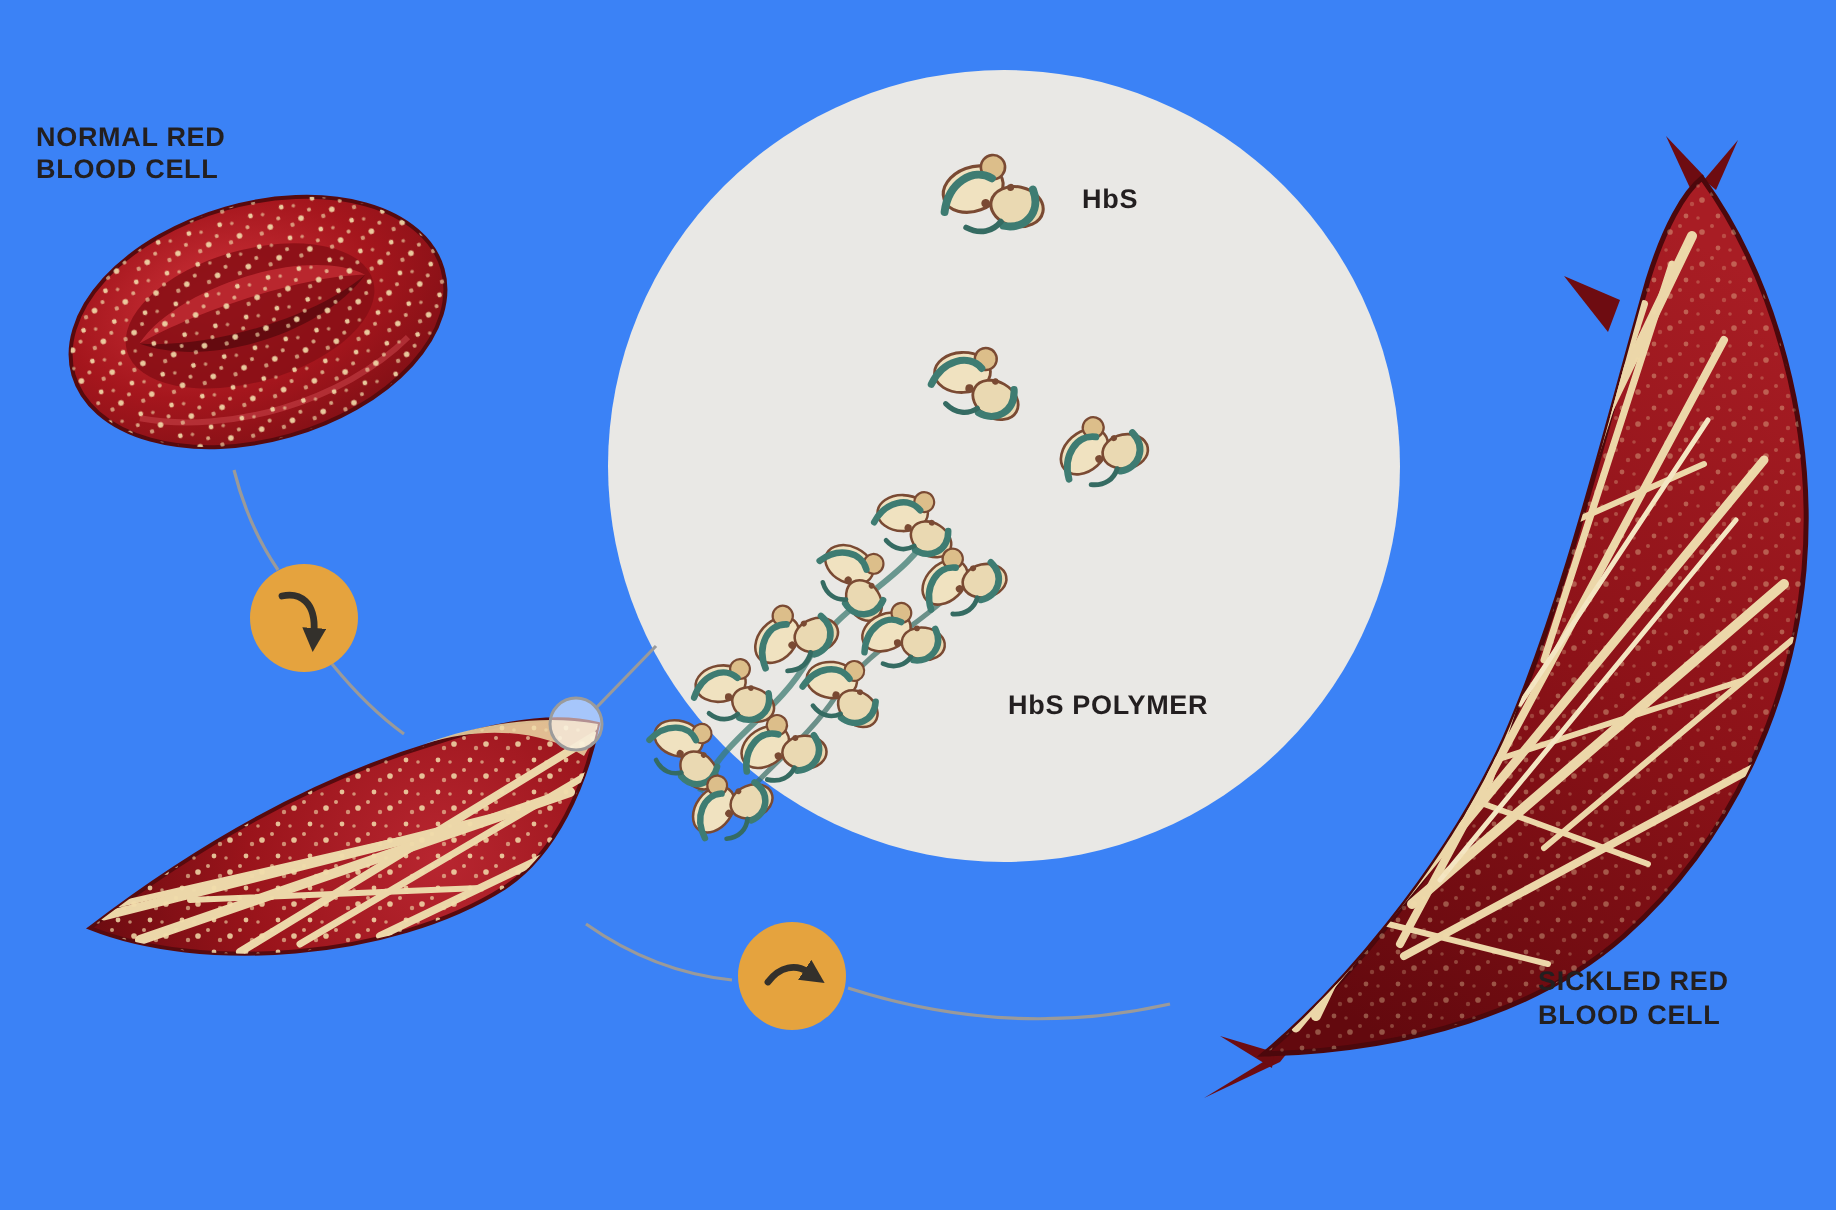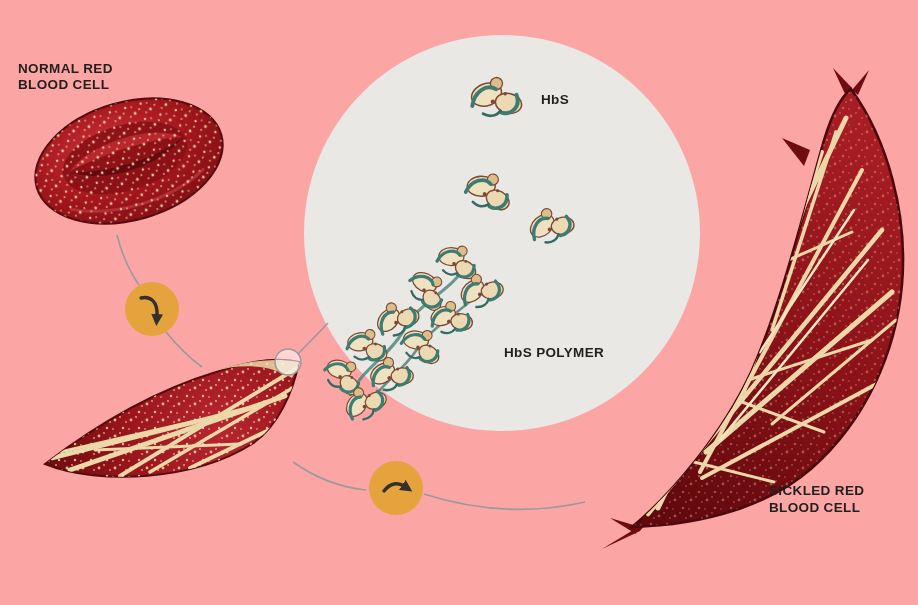--- a/index.html
+++ b/index.html
@@ -1,20 +1,20 @@
 <!DOCTYPE html>
 <html><head>
 <meta charset="utf-8">
 <style>
   html, body { margin: 0; padding: 0; background: #ffffff; }
   .stage {
     position: relative;
     width: 918px;
     height: 605px;
-    background: #fca5a5;
+    background: #3b82f6;
     overflow: hidden;
     font-family: "Liberation Sans", sans-serif;
   }
   svg { display: block; }
   .lbl {
     font-family: "Liberation Sans", sans-serif;
     font-weight: 700;
     font-size: 13.5px;
     letter-spacing: 0.35px;
     fill: #231f20;

